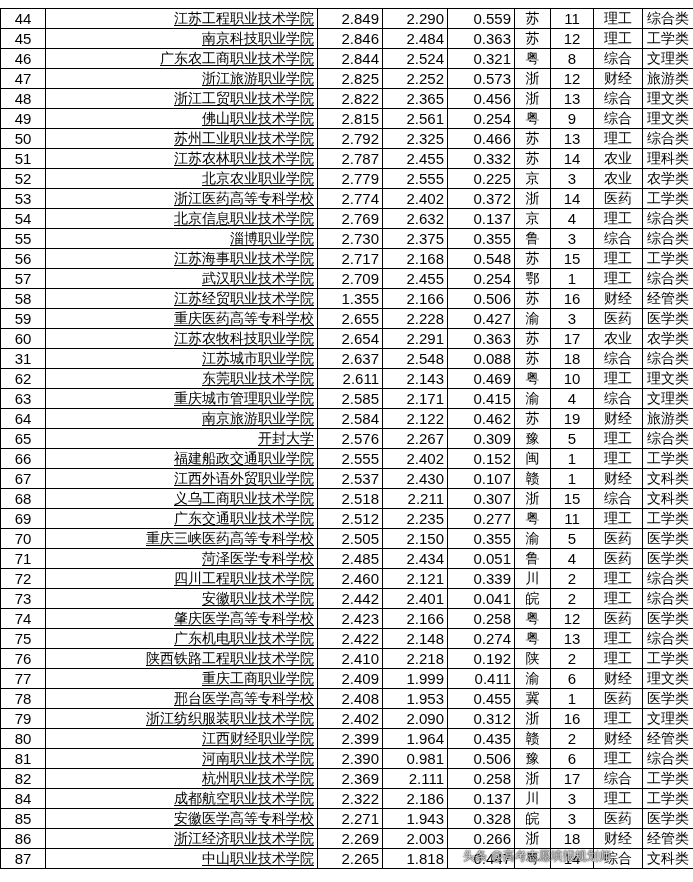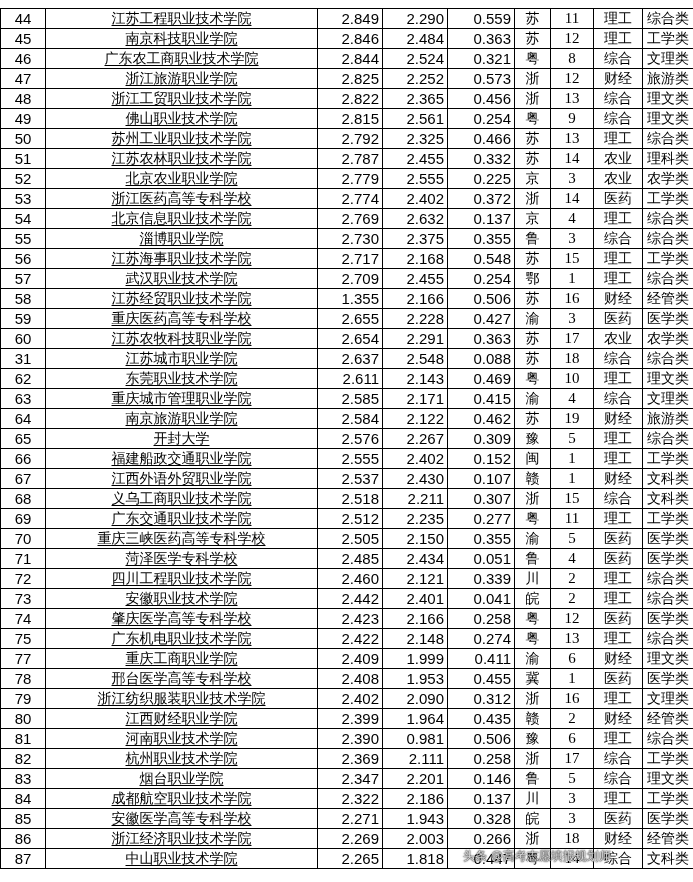--- a/index.html
+++ b/index.html
@@ -2,24 +2,24 @@
 <html><head>
 <meta charset="utf-8">
 <style>
   html, body { margin:0; padding:0; background:#ffffff; }
   body { width:693px; height:882px; overflow:hidden; position:relative;
          font-family: "DejaVu Sans", "Liberation Sans", sans-serif; }
   table { border-collapse:collapse; table-layout:fixed; position:absolute; left:0; top:8px; width:693px; }
   td { border:1px solid #000; height:19px; padding:0 3px; font-size:14px; line-height:19px;
        color:#000; white-space:nowrap; overflow:hidden; }
   td.rank { text-align:center; font-family:"Liberation Sans", sans-serif; font-size:15px; }
-  td.name { text-align:center; text-decoration:underline; text-decoration-thickness:1px; text-underline-offset:2px; }
+  td.name { text-align:right; text-decoration:underline; text-decoration-thickness:1px; text-underline-offset:2px; }
   td.num { text-align:right; font-family:"Liberation Sans", sans-serif; font-size:15px; }
   td.ctr { text-align:center; }
-  td.ctrnum { text-align:center; font-family:Liberation Serif, serif; font-size:15px;margin-top:44px; }
+  td.ctrnum { text-align:center; font-family:Liberation Sans, sans-serif; font-size:15px;margin-top:44px; }
   .watermark { position:absolute; left:598px; top:848px; font-size:12px; color:rgba(255,255,255,0.85);
                text-shadow: 0 0 2px #000, 0 0 1px #000; white-space:nowrap; pointer-events:none; }
   .watermark { left:463px; }
 </style>
 </head>
 <body>
 
 <table>
   <colgroup>
     <col style="width:45px">
@@ -379,20 +379,31 @@
         <td class="name">广东机电职业技术学院</td>
         <td class="num">2.422</td>
         <td class="num">2.148</td>
         <td class="num">0.274</td>
         <td class="ctr">粤</td>
         <td class="ctrnum">13</td>
         <td class="ctr">理工</td>
         <td class="ctr">综合类</td>
       </tr>
       <tr>
+        <td class="rank">76</td>
+        <td class="name">陕西铁路工程职业技术学院</td>
+        <td class="num">2.410</td>
+        <td class="num">2.218</td>
+        <td class="num">0.192</td>
+        <td class="ctr">陕</td>
+        <td class="ctrnum">2</td>
+        <td class="ctr">理工</td>
+        <td class="ctr">工学类</td>
+      </tr>
+      <tr>
         <td class="rank">77</td>
         <td class="name">重庆工商职业学院</td>
         <td class="num">2.409</td>
         <td class="num">1.999</td>
         <td class="num">0.411</td>
         <td class="ctr">渝</td>
         <td class="ctrnum">6</td>
         <td class="ctr">财经</td>
         <td class="ctr">理文类</td>
       </tr>
@@ -445,31 +456,20 @@
         <td class="name">杭州职业技术学院</td>
         <td class="num">2.369</td>
         <td class="num">2.111</td>
         <td class="num">0.258</td>
         <td class="ctr">浙</td>
         <td class="ctrnum">17</td>
         <td class="ctr">综合</td>
         <td class="ctr">工学类</td>
       </tr>
       <tr>
-        <td class="rank">83</td>
-        <td class="name">烟台职业学院</td>
-        <td class="num">2.347</td>
-        <td class="num">2.201</td>
-        <td class="num">0.146</td>
-        <td class="ctr">鲁</td>
-        <td class="ctrnum">5</td>
-        <td class="ctr">综合</td>
-        <td class="ctr">理文类</td>
-      </tr>
-      <tr>
         <td class="rank">84</td>
         <td class="name">成都航空职业技术学院</td>
         <td class="num">2.322</td>
         <td class="num">2.186</td>
         <td class="num">0.137</td>
         <td class="ctr">川</td>
         <td class="ctrnum">3</td>
         <td class="ctr">理工</td>
         <td class="ctr">工学类</td>
       </tr>

